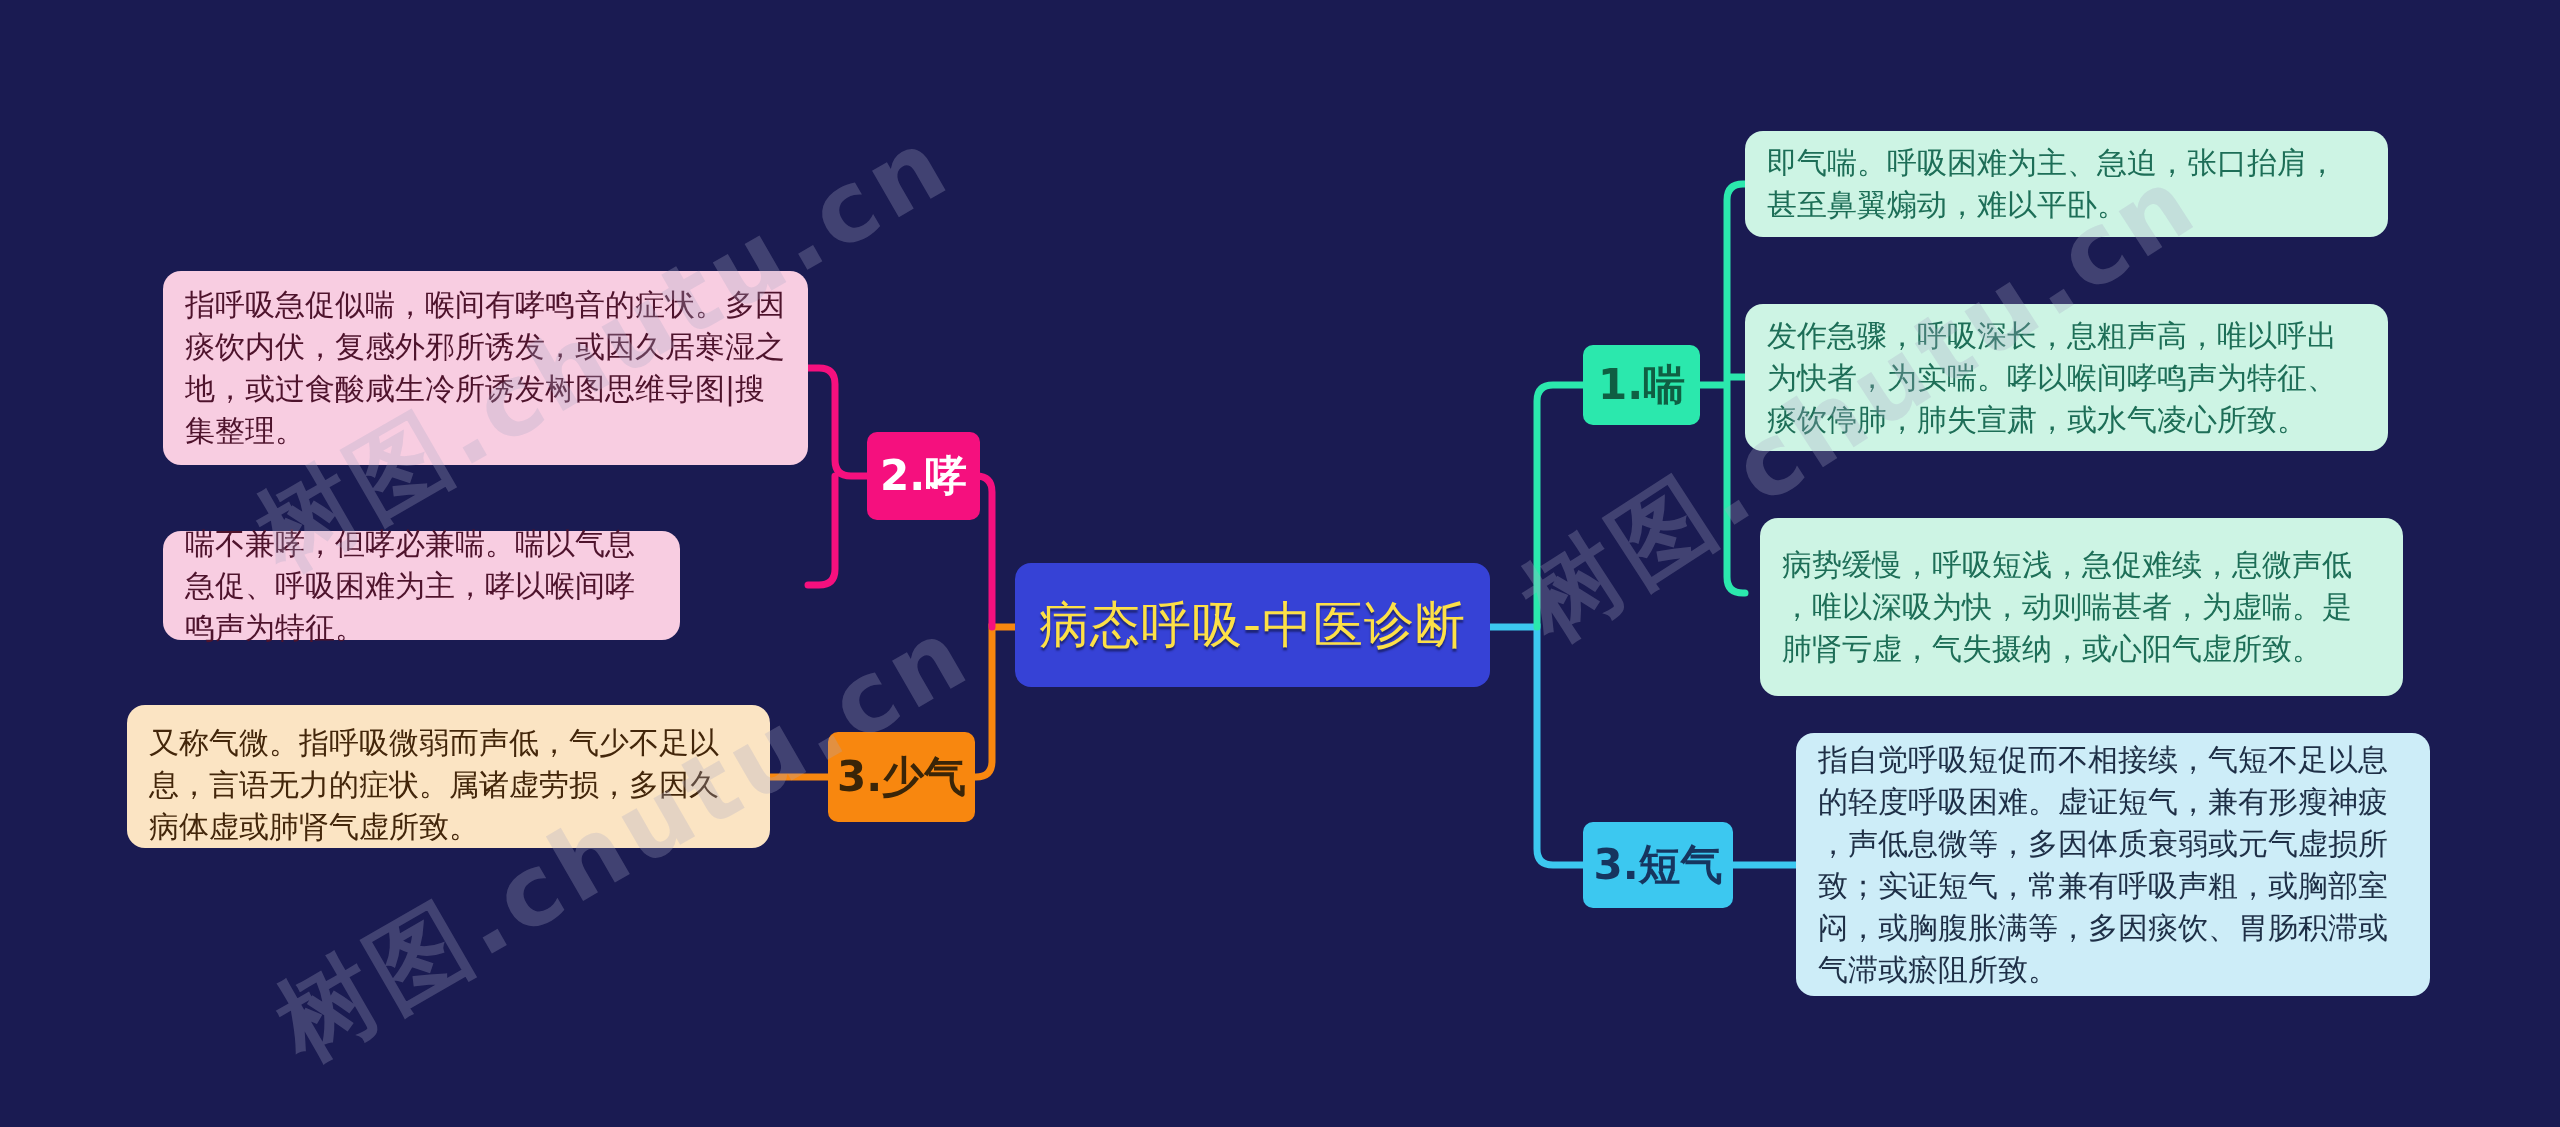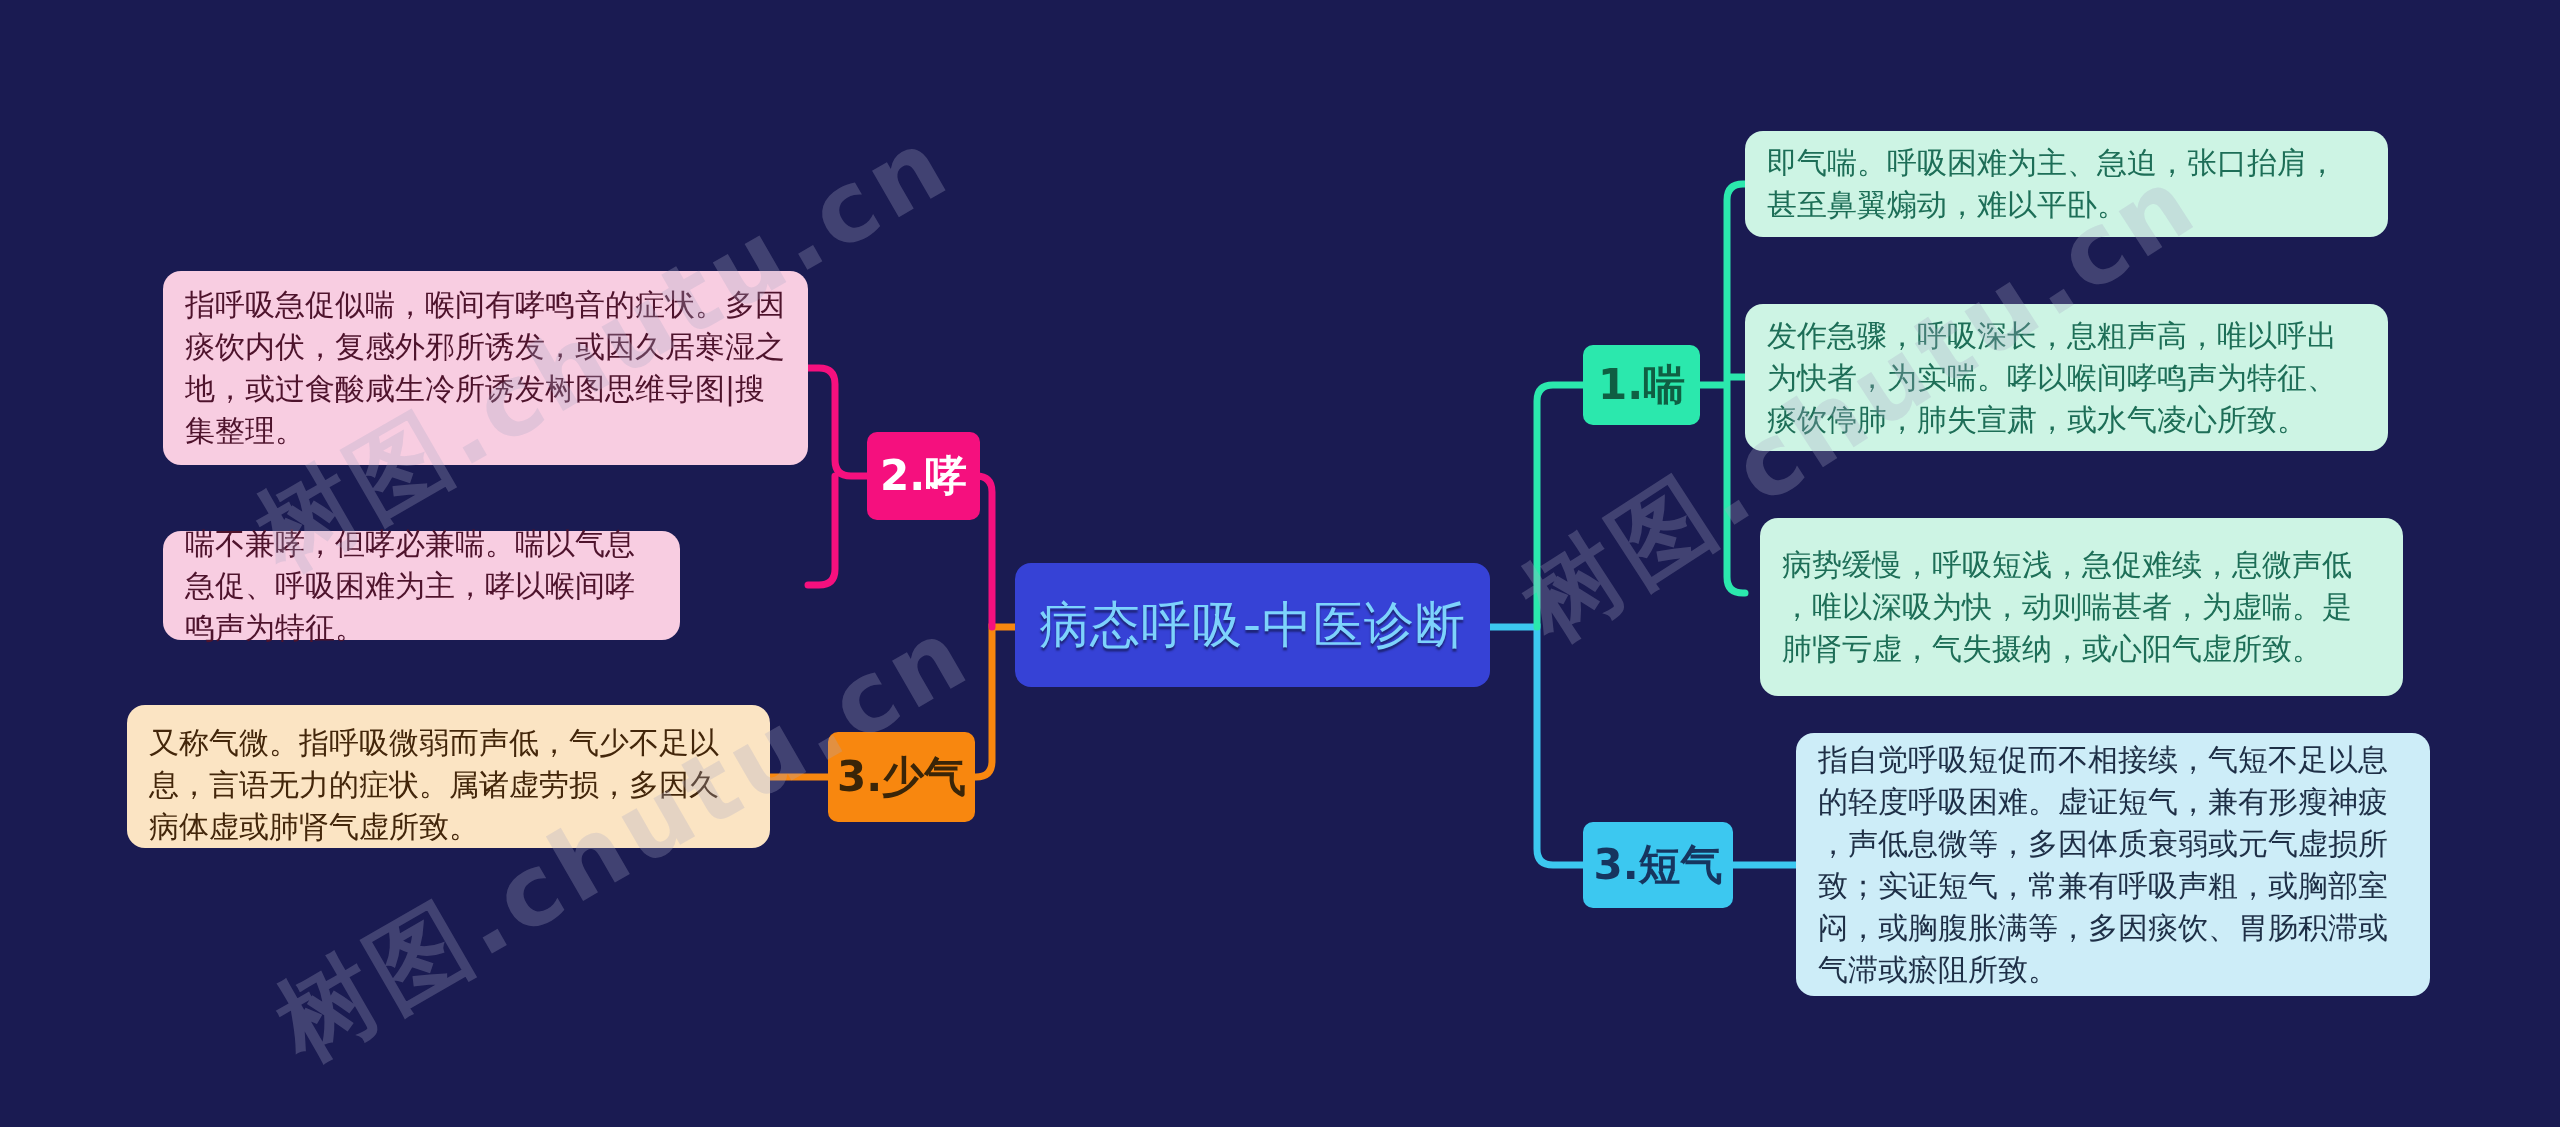--- a/index.html
+++ b/index.html
@@ -19,21 +19,21 @@
   .note-sky{background:#cdedf8;color:#1e2f46;}
   .note-pink{background:#f8cde1;color:#4e132c;}
   .note-peach{background:#fbe4c3;color:#43260a;align-items:flex-end;}
   .bnode{
     position:absolute;z-index:2;display:flex;align-items:center;justify-content:center;
     border-radius:10px;font-size:42px;font-weight:700;box-sizing:border-box;
   }
   .central{
     position:absolute;z-index:2;display:flex;align-items:center;justify-content:center;
     left:1015px;top:563px;width:475px;height:124px;border-radius:16px;
-    background:#3642d6;color:#7dd3fc;font-size:50px;font-weight:500;letter-spacing:1px;
+    background:#3642d6;color:#fde047;font-size:50px;font-weight:500;letter-spacing:1px;
     text-shadow:0 3px 2px rgba(10,12,45,.55);
   }
   .wm{
     position:absolute;z-index:3;pointer-events:none;white-space:nowrap;
     font-size:98px;font-weight:700;letter-spacing:6px;
     color:rgba(168,168,196,.28);
   }
   
   #node-chuan {left:1583px;top:345px;width:117px;height:80px;background:#2be8ad;color:#0f5f43;}
   #node-xiao  {left:867px; top:432px;width:113px;height:88px;background:#f5107e;color:#ffffff;}

